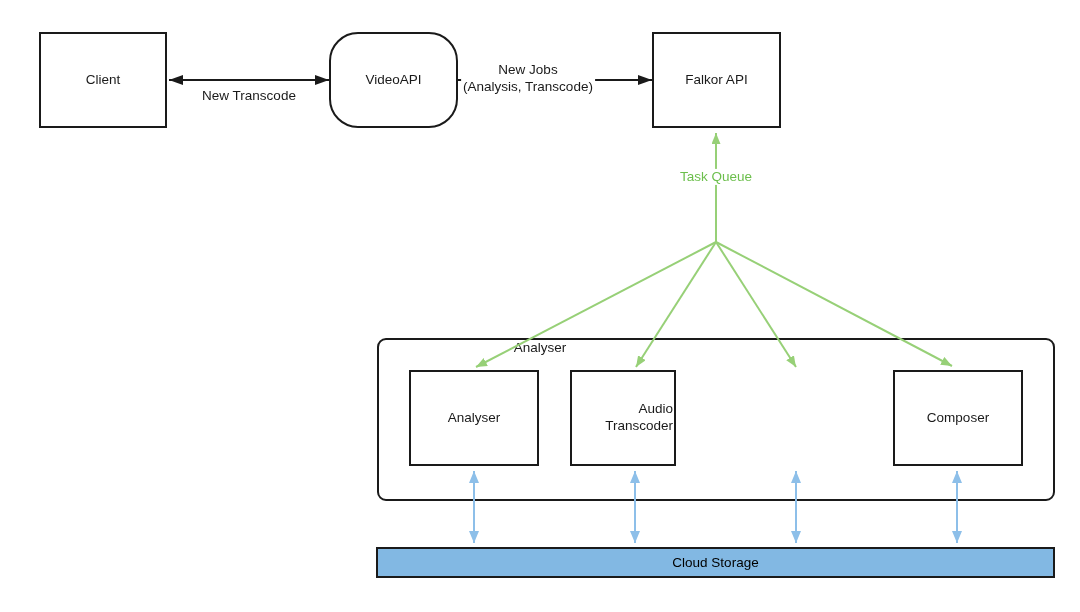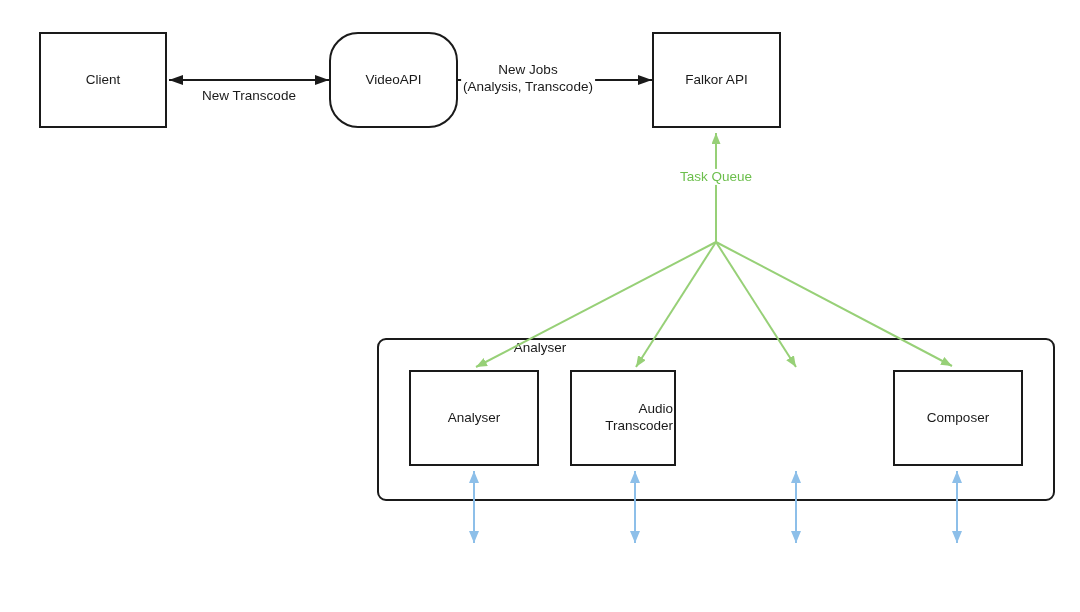--- a/index.html
+++ b/index.html
@@ -111,20 +111,23 @@
   <div class="node node-analyser">
     <span class="lbl">Analyser</span>
   </div>
   <div class="node node-audio">
     <span class="lbl">Audio Transcoder</span>
   </div>
   <div class="node node-composer">
     <span class="lbl">Composer</span>
   </div>
 
+  <div class="storage-bar" style="background-color: rgb(130, 184, 227);">
+    <span>Cloud Storage</span>
+  </div>
 
   <svg class="connectors">
     <defs>
       <marker id="arrowBlack" markerUnits="userSpaceOnUse" markerWidth="16" markerHeight="12" refX="14" refY="5" orient="auto-start-reverse">
         <path d="M0,0 L14,5 L0,10 z" fill="#1a1a1a"></path>
       </marker>
       <marker id="arrowGreen" markerUnits="userSpaceOnUse" markerWidth="13" markerHeight="11" refX="11" refY="4.5" orient="auto-start-reverse">
         <path d="M0,0 L11,4.5 L0,9 z" fill="#97d077"></path>
       </marker>
       <marker id="arrowBlue" markerUnits="userSpaceOnUse" markerWidth="14" markerHeight="12" refX="12" refY="5" orient="auto-start-reverse">

